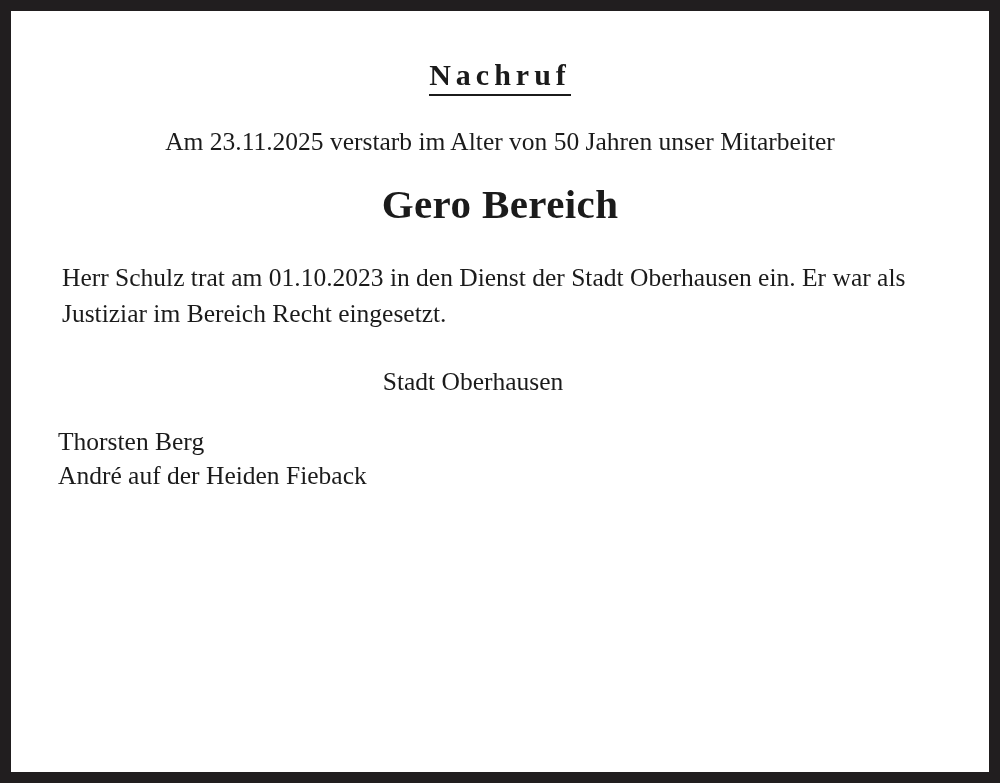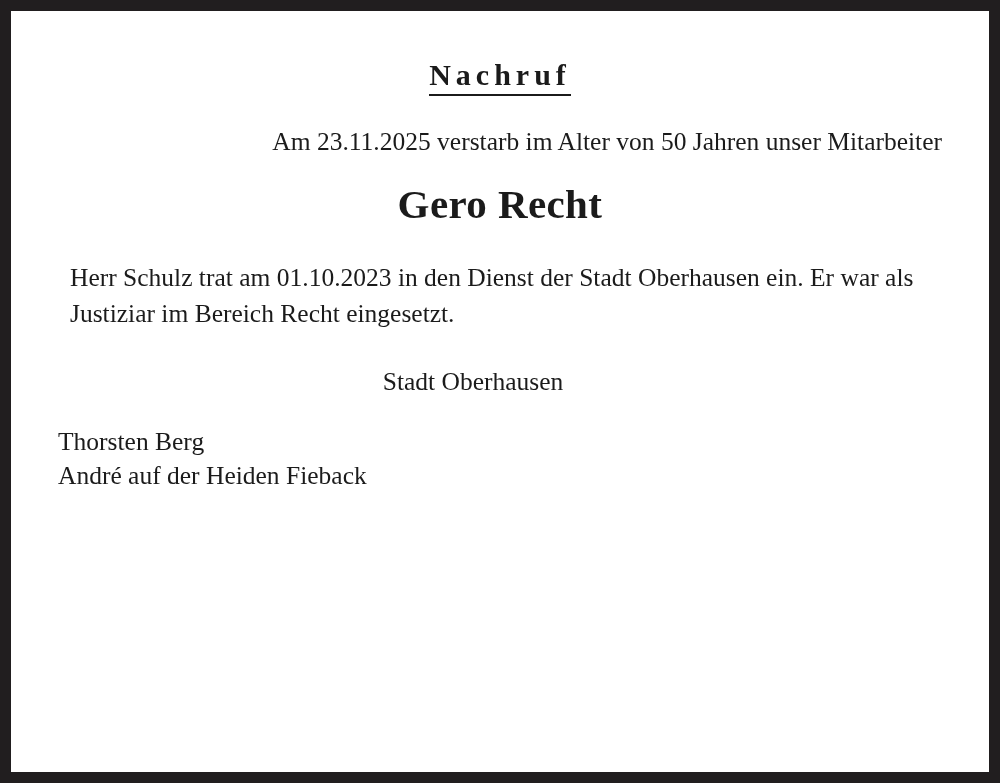--- a/index.html
+++ b/index.html
@@ -45,37 +45,37 @@
   .notice-title .title-underline {
     border-bottom: 2px solid #1b1b1b;
     padding-bottom: 3px;
     display: inline-block;
   }
 
   .lede {
     font-size: 25.5px;
     line-height: 1.22;
     margin: 30px 0 0 0;
-    text-align: right;
+    text-align: center;
     letter-spacing: 0px;
   }
 
   .deceased-name {
     text-align: center;
     font-size: 41px;
     font-weight: bold;
     margin: 24px 0 0 0;
     line-height: 1.15;
     letter-spacing: 0.4px;
   }
 
   .body-par {
     font-size: 25.5px;
     line-height: 1.42;
-    margin: 27px 0 0 12px;
+    margin: 27px 0 0 4px;
     text-align: justify;
     text-justify: inter-word;
     hyphens: none;
   }
   .body-par.first-par {
     margin-top: 32px;
     text-align: left;
   }
 
   .org-line {
@@ -110,21 +110,21 @@
 </head>
 <body>
 
 <div class="notice-frame">
   <div class="notice-inner">
 
     <h1 class="notice-title"><span class="title-underline">Nachruf</span></h1>
 
     <p class="lede">Am 23.11.2025 verstarb im Alter von 50 Jahren unser Mitarbeiter</p>
 
-    <p class="deceased-name">Gero Recht</p>
+    <p class="deceased-name">Gero Bereich</p>
 
     <p class="body-par first-par">Herr Schulz trat am 01.10.2023 in den Dienst der Stadt Oberhausen ein. Er war als Justiziar im Bereich Recht eingesetzt.</p>
 
 
 
     <p class="org-line">Stadt Oberhausen</p>
 
     <div class="signatures">
       <div class="sig-col left">
         <span class="sig-name">Thorsten Berg</span>

